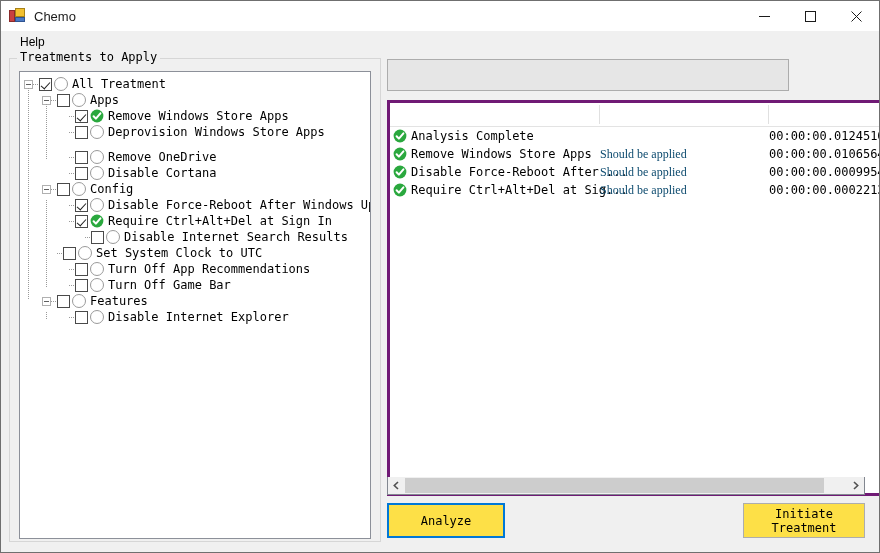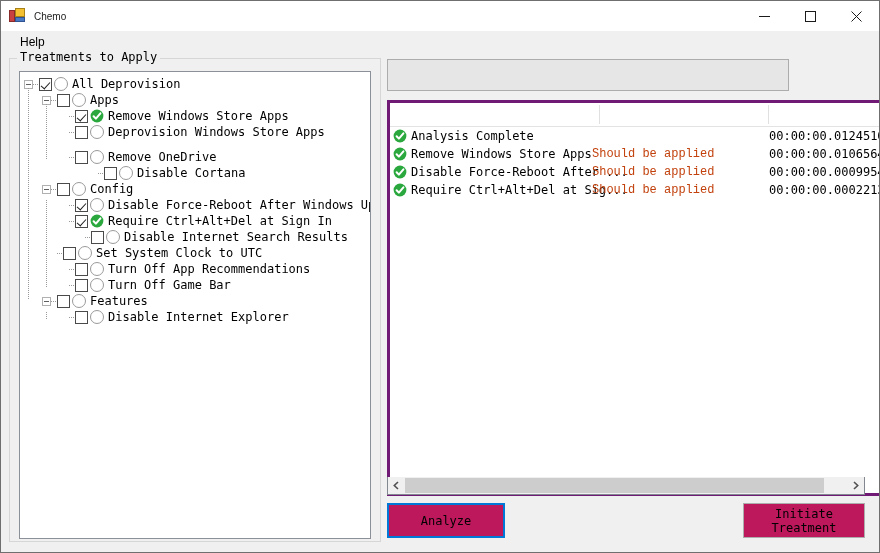--- a/index.html
+++ b/index.html
@@ -46,21 +46,21 @@
     position: absolute;
     display: block;
     box-sizing: border-box;
   }
   .ic-red   { left: 0px;  top: 2px;  width: 6px;  height: 12px; background: #c94040; border: 1px solid #8a2b2b; }
   .ic-yel   { left: 6px;  top: 0px;  width: 10px; height: 9px;  background: #f2c030; border: 1px solid #a88218; }
   .ic-blue  { left: 6px;  top: 9px;  width: 10px; height: 5px;  background: #4a79c4; border: 1px solid #2f5491; }
   .title-text {
     margin-left: 9px;
     font-family: "Liberation Sans", sans-serif;
-    font-size: 10px;
+    font-size: 13px;
     color: #1b1b1b;
   }
   .win-buttons {
     position: absolute;
     right: 0; top: 0;
     height: 30px;
     display: flex;
   }
   .win-btn {
     width: 46px; height: 30px;
@@ -256,24 +256,24 @@
   .lv-c1 {
     position: absolute;
     left: 21px;
     font-size: 12px;
     font-family: "DejaVu Sans Mono", monospace;
     color: #000;
     line-height: 18px;
   }
   .lv-c2 {
     position: absolute;
-    left: 202px;
-    font-size: 12px;
-    font-family: Liberation Mono, monospace;
-    color: #c2410c;
+    left: 210px;
+    font-size: 12px;
+    font-family: Liberation Serif, serif;
+    color: #0c4a6e;
     line-height: 18px;
   }
   .lv-c3 {
     position: absolute;
     left: 379px;
     font-size: 12px;
     font-family: "DejaVu Sans Mono", monospace;
     color: #000;
     line-height: 18px;
   }
@@ -309,21 +309,21 @@
     left: 0; top: 1px;
     width: 419px;
     height: 15px;
     background: #cdcdcd;
   }
 
   
   .btn {
     position: absolute;
     box-sizing: border-box;
-    background: #be185d;
+    background: #fde047;
     border: 1px solid #adadad;
     font-family: "DejaVu Sans Mono", monospace;
     font-size: 12px;
     color: #000;
     display: flex;
     align-items: center;
     justify-content: center;
     text-align: center;
     line-height: 14px;
   }
@@ -378,21 +378,21 @@
   <div class="groupbox">
     <span class="groupbox-label">Treatments to Apply</span>
   </div>
 
   <div class="treeview" id="treeview">
       <div class="tnode" style="padding-left: 4px;">
         <span class="exp"></span>
         <span class="dotted-h"></span>
         <span class="cbx checked"></span>
         <span class="status empty"></span>
-        <span class="lbl">All Deprovision</span>
+        <span class="lbl">All Treatment</span>
       </div>
       <div class="tnode" style="padding-left: 22px;">
         <span class="exp"></span>
         <span class="dotted-h"></span>
         <span class="cbx"></span>
         <span class="status empty"></span>
         <span class="lbl">Apps</span>
       </div>
       <div class="tnode" style="padding-left: 40px;">
         <span class="exp-spacer"></span>
@@ -413,21 +413,21 @@
         <span class="status empty"></span>
         <span class="lbl">Deprovision Windows Store Apps</span>
       </div>
       <div class="tnode" style="padding-left: 40px; margin-top: 9px;">
         <span class="exp-spacer"></span>
         <span class="dotted-h"></span>
         <span class="cbx"></span>
         <span class="status empty"></span>
         <span class="lbl">Remove OneDrive</span>
       </div>
-      <div class="tnode" style="padding-left: 53px; margin-left: 16px;">
+      <div class="tnode" style="padding-left: 40px;">
         <span class="exp-spacer"></span>
         <span class="dotted-h"></span>
         <span class="cbx"></span>
         <span class="status empty"></span>
         <span class="lbl">Disable Cortana</span>
       </div>
       <div class="tnode" style="padding-left: 22px;">
         <span class="exp"></span>
         <span class="dotted-h"></span>
         <span class="cbx"></span>

